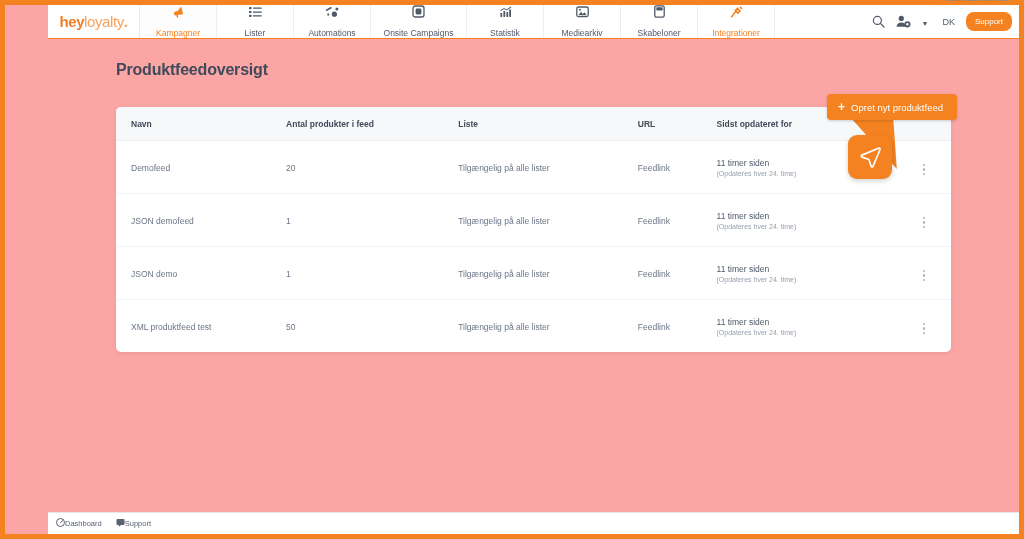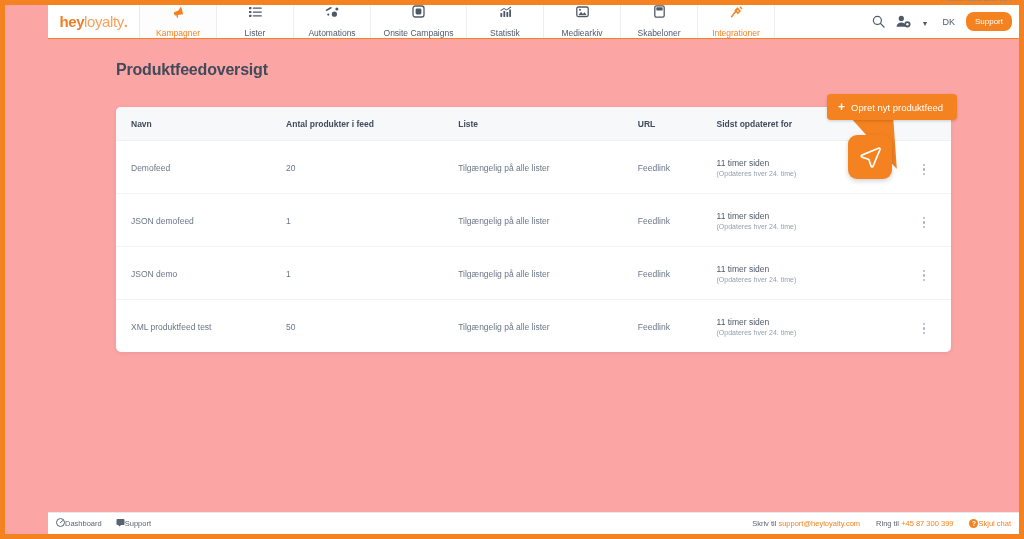--- a/index.html
+++ b/index.html
@@ -432,29 +432,15 @@
         <span>
           <svg width="9" height="9" viewBox="0 0 9 9">
               <rect x=".5" y="1" width="8" height="6" rx="1" fill="#5a6372"></rect>
               <path d="M2.2 7 3.6 8.6 5 7z" fill="#5a6372"></path>
             </svg>
         </span>
         <span>Support</span>
       </span>
     </div>
 
-    <div class="foot-right">
-      <span>
-        <span>Skriv til</span>
-        <span class="orange">support@heyloyalty.com</span>
-      </span>
-      <span>
-        <span>Ring til</span>
-        <span class="orange">+45 87 300 399</span>
-      </span>
-      <span class="foot-link">
-        <span class="chat-dot">?</span>
-        <span class="orange">Skjul chat</span>
-      </span>
-    </div>
   </div>
 
 </div>
 
 </body></html>

